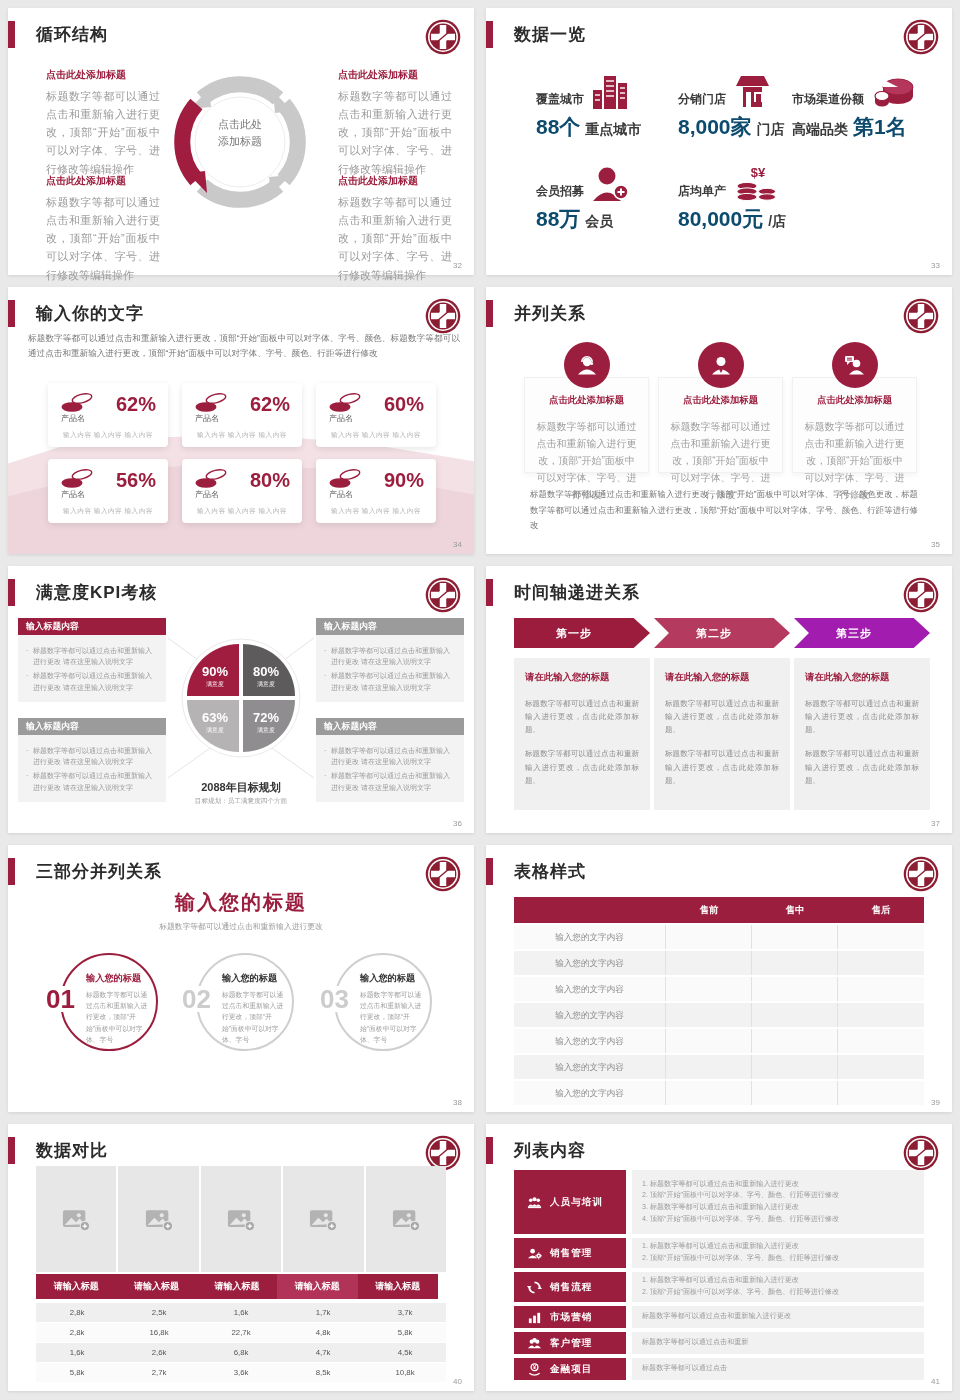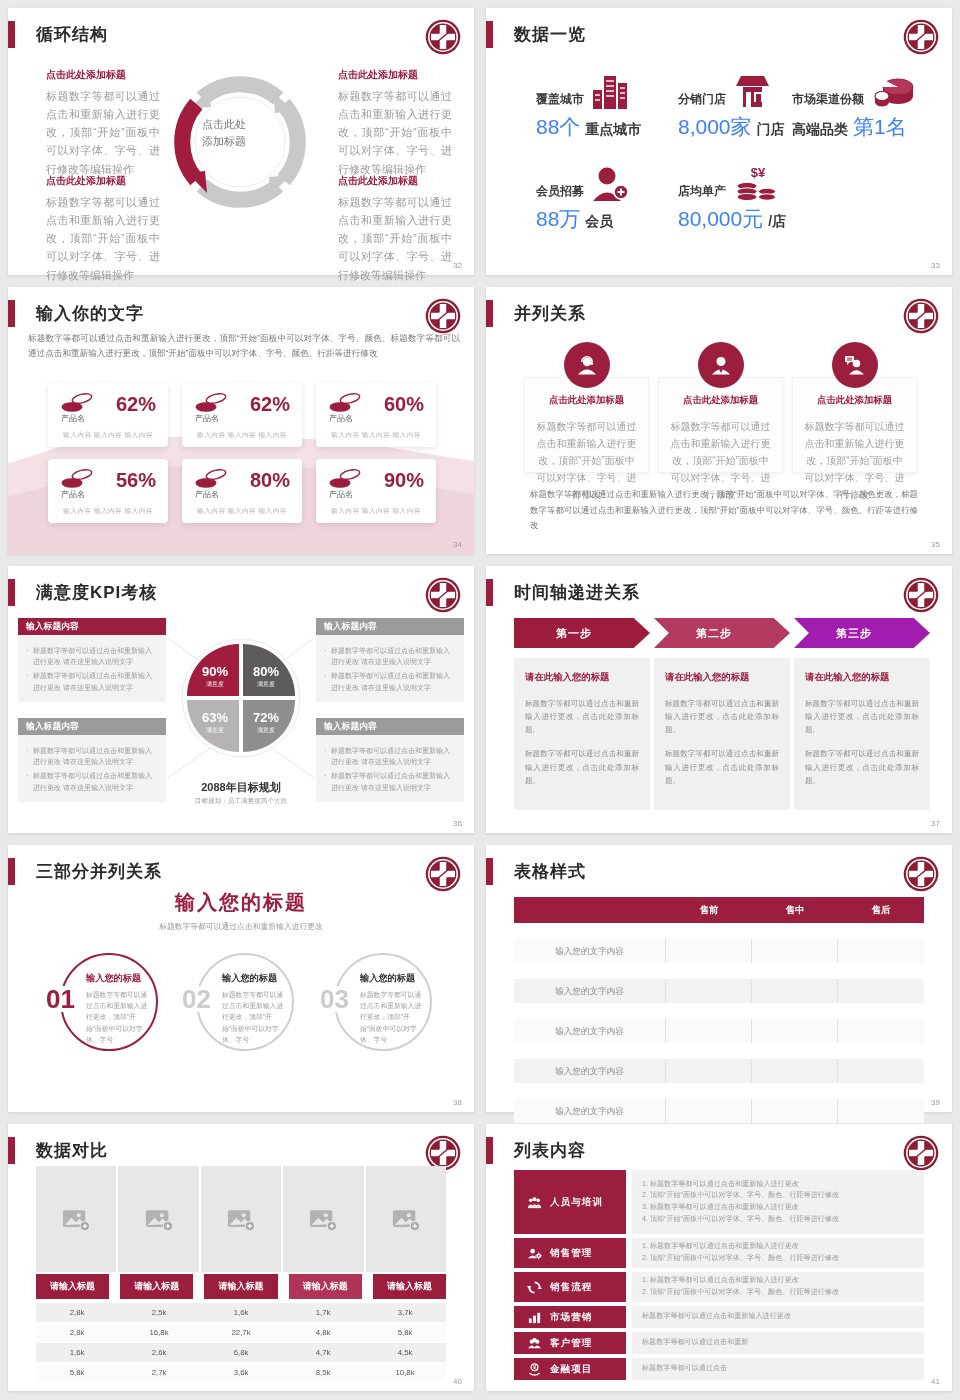--- a/index.html
+++ b/index.html
@@ -10,27 +10,27 @@
   
   .tbar{position:absolute;left:0;top:13px;width:7px;height:27px;background:#9C1E3E}
   .stitle{position:absolute;left:28px;top:15px;font-size:17px;font-weight:bold;color:#2B2B2B;letter-spacing:1px}
   .logo{position:absolute;right:13px;top:11px;width:36px;height:36px}
   .pagenum{position:absolute;right:12px;bottom:5px;font-size:8px;color:#9A9A9A}
   
   .s32-block{position:absolute;width:114px}
   .s32-block h4{font-size:10px;font-weight:bold;color:#9C1E3E;margin-bottom:5px}
   .s32-block p{font-size:11px;color:#9A9A9A;line-height:1.65;text-align:justify}
   .s32-diagram{position:absolute;left:156px;top:58px;width:152px;height:152px}
-  .s32-center{position:absolute;left:160px;top:108px;width:112px;text-align:center;font-size:11px;color:#777;line-height:1.5;white-space:pre-line}
+  .s32-center{position:absolute;left:176px;top:108px;width:112px;text-align:center;font-size:11px;color:#777;line-height:1.5;white-space:pre-line}
   
   .stat{position:absolute}
   .stat-head{display:flex;align-items:flex-end;gap:8px}
   .stat-label{font-size:12px;font-weight:bold;color:#3A3A3A;padding-bottom:2px}
   .stat-value{margin-top:3px;display:flex;align-items:baseline;gap:5px;white-space:nowrap}
-  .v-red{font-size:21px;font-weight:normal;color:#3b82f6}
+  .v-red{font-size:21px;font-weight:bold;color:#0c4a6e}
   .v-dark{font-size:14px;font-weight:bold;color:#3A3A3A}
   
   .s34-intro{position:absolute;left:20px;top:44px;width:432px;font-size:8.6px;color:#777;line-height:1.8;text-align:justify}
   .s34-wave{position:absolute;left:0;top:148px;width:100%;height:119px;background:#F3E1E6;clip-path:polygon(0 24%,12% 9%,30% 2%,55% 0%,78% 8%,100% 22%,100% 100%,0 100%)}
   .s34-wave2{position:absolute;left:0;top:168px;width:100%;height:99px;background:#E9C8D1;opacity:.45;clip-path:polygon(0 42%,20% 18%,45% 8%,70% 15%,100% 40%,100% 100%,0 100%)}
   .s34-card{position:absolute;width:120px;height:64px;background:#fff;border-radius:4px;box-shadow:0 2px 6px rgba(0,0,0,.10)}
   .s34-card .dish{position:absolute;left:13px;top:8px;width:34px;height:22px}
   .s34-card .pname{position:absolute;left:13px;top:30px;font-size:8px;color:#555}
   .s34-card .pct{position:absolute;right:12px;top:10px;font-size:20px;font-weight:bold;color:#9C1E3E}
   .s34-card .items{position:absolute;left:0;right:0;bottom:7px;text-align:center;font-size:6.6px;color:#AFAFAF;letter-spacing:.5px}
@@ -67,31 +67,31 @@
   .s38-circle.c-red{border-color:#9C1E3E}
   .s38-num{position:absolute;top:141px;font-size:26px;font-weight:bold;color:#CCC;background:#fff;padding:0 2px;line-height:1}
   .s38-num.n-red{color:#9C1E3E}
   .s38-circle h4{margin:17px 6px 4px 24px;font-size:9.2px;font-weight:bold;color:#333}
   .s38-circle h4.t-red{color:#9C1E3E}
   .s38-circle p{margin:0 8px 0 24px;font-size:6.8px;color:#9E9E9E;line-height:1.65}
   
   .s39-table{position:absolute;left:28px;top:52px;width:410px}
   .s39-hrow{display:flex;background:#9C1E3E;height:26px;align-items:center}
   .s39-hrow .hc{color:#fff;font-size:9.4px;font-weight:bold;text-align:center}
-  .s39-row{display:flex;height:24px;align-items:center;margin-top:16px}
+  .s39-row{display:flex;height:24px;align-items:center;margin-top:2px}
   .s39-row:nth-child(odd){background:#F2F2F2}
   .s39-row:nth-child(even){background:#FAFAFA}
   .c-a{width:152px}.c-b{width:86px}.c-c{width:86px}.c-d{width:86px}
   .s39-row .c-a{font-size:8.6px;color:#8A8A8A;text-align:center}
   .s39-row .c-b,.s39-row .c-c{border-right:1px solid #E1E1E1;height:100%}
   .s39-row .c-a{border-right:1px solid #E1E1E1;height:100%;line-height:24px}
   
   .s40-strip{position:absolute;left:28px;top:42px;width:410px;height:106px;display:flex;gap:2px}
   .s40-imgcell{width:80.4px;background:#E7E7E7;display:flex;align-items:center;justify-content:center}
-  .s40-hrow{position:absolute;left:28px;top:150px;width:410px;display:flex;gap:11px;height:25px}
+  .s40-hrow{position:absolute;left:28px;top:150px;width:410px;display:flex;gap:0;height:25px}
   .s40-hcell{width:80.4px;background:#9C1E3E;color:#fff;font-size:9px;font-weight:bold;display:flex;align-items:center;justify-content:center}
   .s40-hcell.hl{background:#B23358}
   .s40-row{position:absolute;left:28px;width:410px;display:flex;height:19px}
   .s40-row .dc{width:82px;font-size:7.8px;color:#555;display:flex;align-items:center;justify-content:center}
   .r-odd{background:#EFEFEF}.r-even{background:#FBFBFB}
   
   .s41-row{position:absolute;left:28px;display:flex;gap:6px}
   .s41-label{width:112px;background:#9C1E3E;color:#fff;display:flex;align-items:center;padding-left:13px;gap:8px}
   .s41-label span{font-size:9.6px;font-weight:bold;letter-spacing:1px}
   .s41-content{width:292px;background:#F1F1F1;display:flex;flex-direction:column;justify-content:center;padding:4px 10px}

